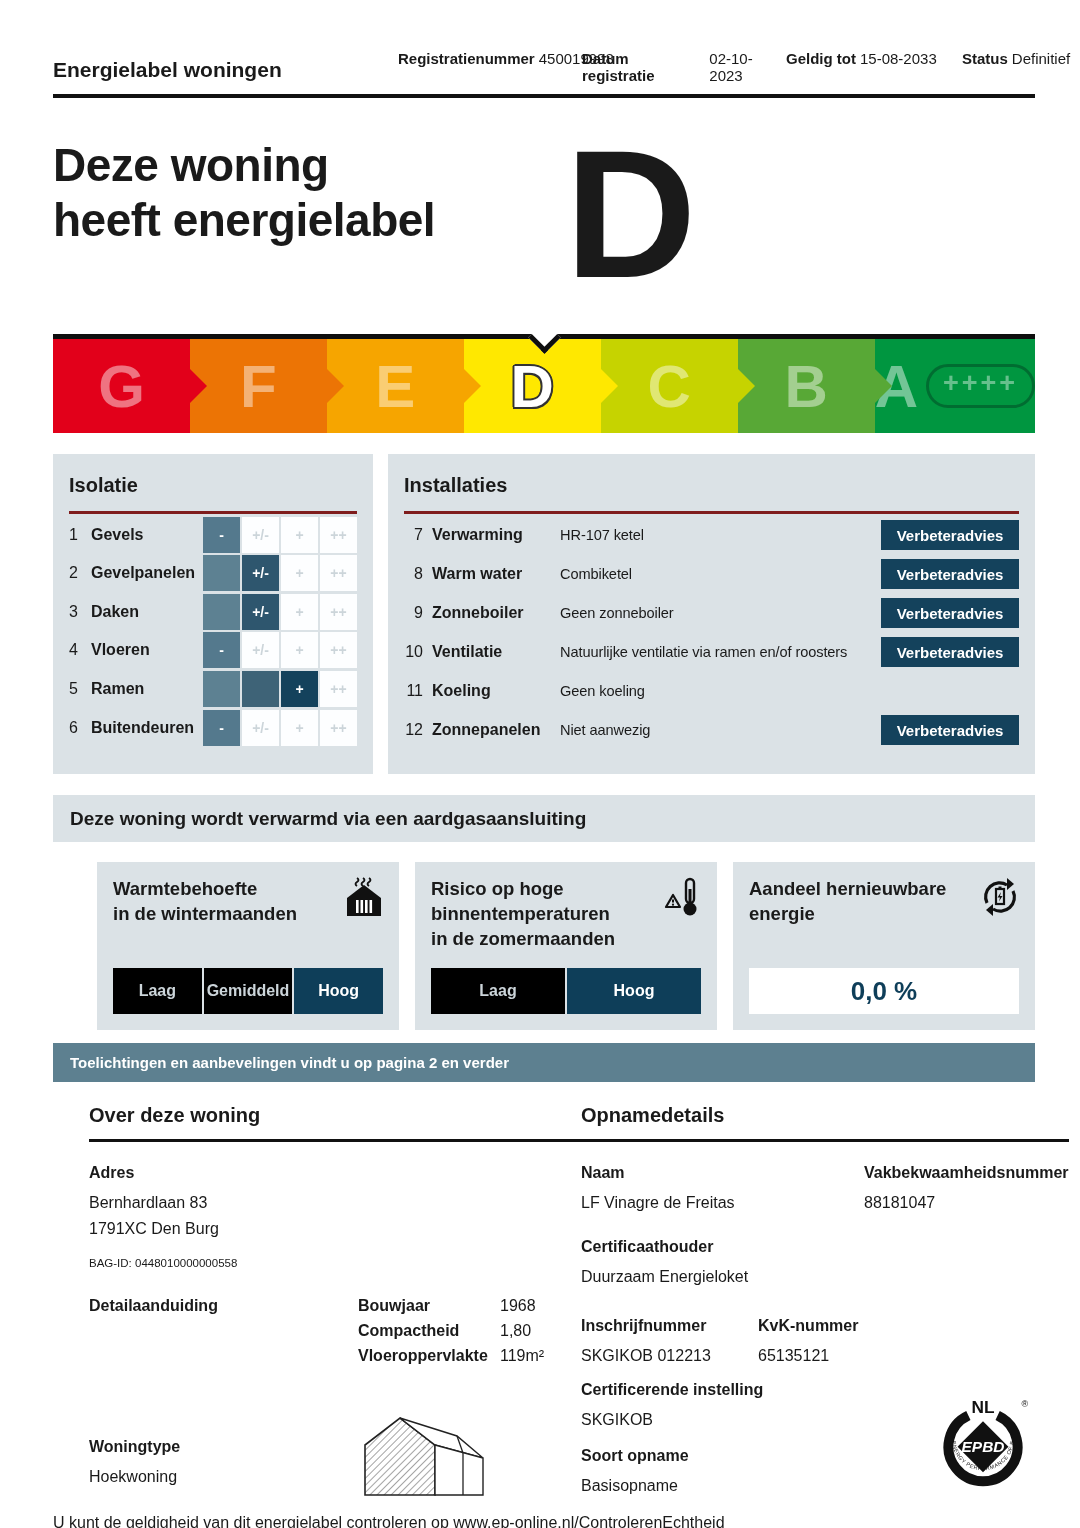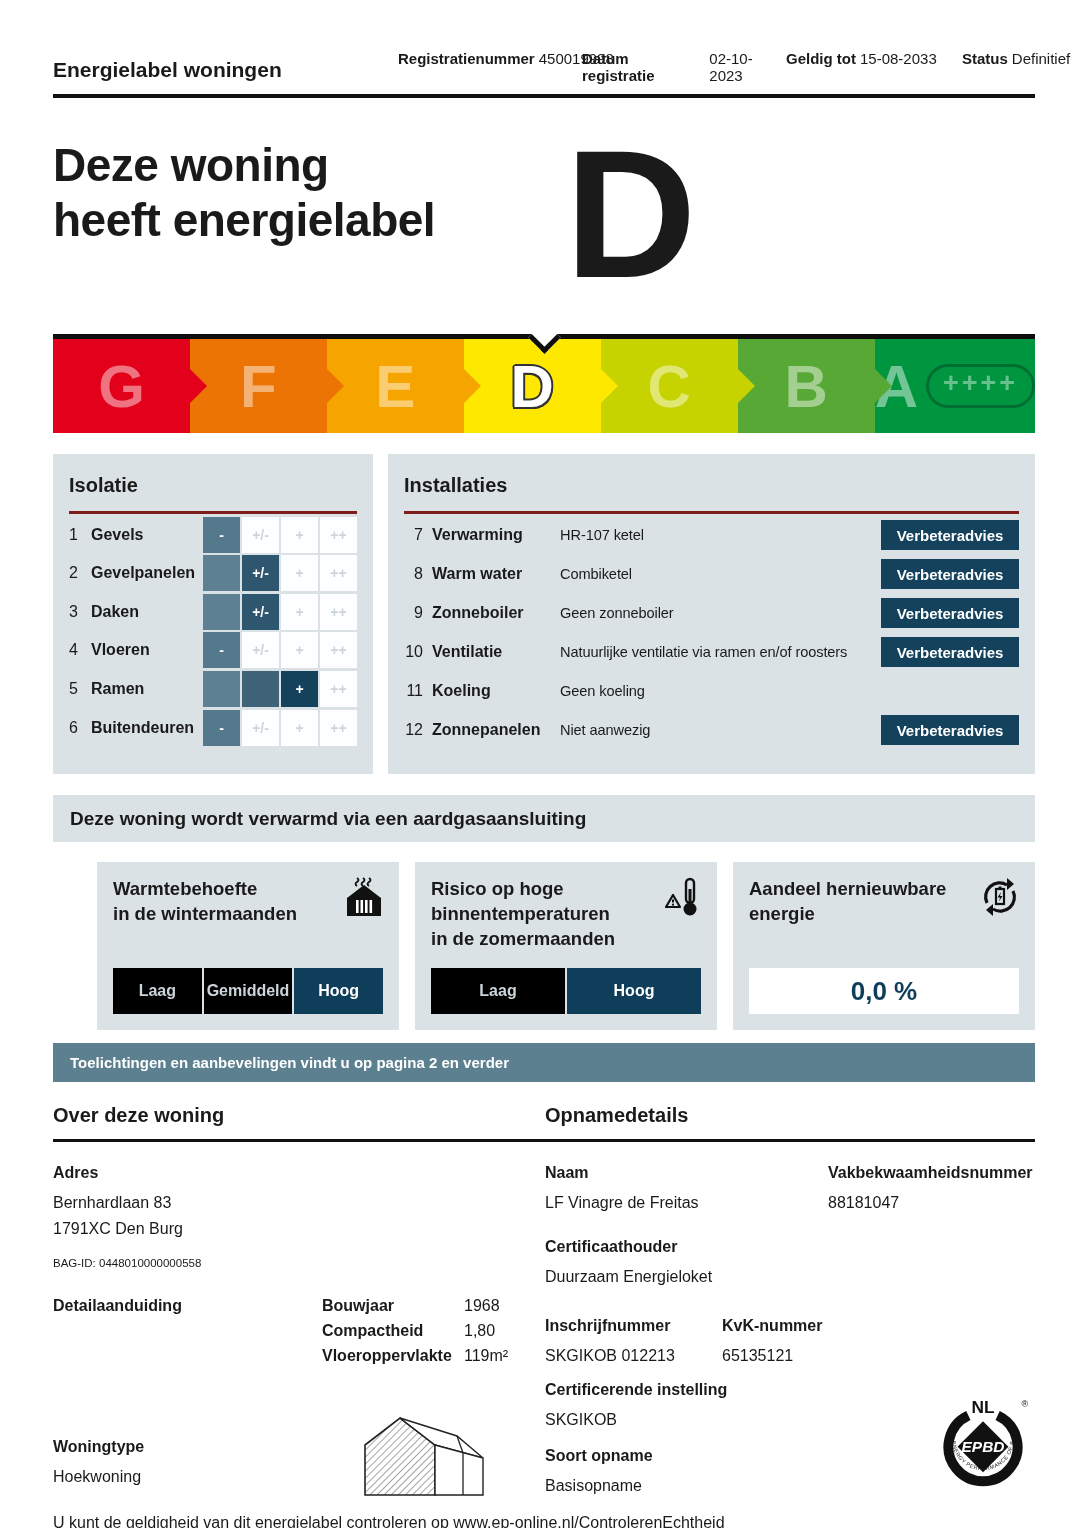--- a/index.html
+++ b/index.html
@@ -77,21 +77,21 @@
   .seg-opt.on { background:#0e3e59; color:#fff; }
   .card .value-box { position:absolute; left:16px; right:16px; bottom:16px; height:46px; background:#fff;
     display:flex; align-items:center; justify-content:center; color:#0e3e59; font-size:26px; font-weight:bold; }
 
   
   .note-banner { margin-top:13px; background:#5d8090; color:#fff; height:39px; display:flex;
     align-items:center; padding:0 17px; font-size:15px; font-weight:bold; }
 
   
   .bottom { position:relative; margin-top:16px; height:404px; display:flex; }
-  .col-left { width:492px; flex:none; }
+  .col-left { width:492px; flex:none;margin-left:36px; }
   .col-right { flex:1; }
   .bottom h2 { font-size:20px; font-weight:bold; padding:6px 0 12px; border-bottom:3px solid #111; }
   .fld { margin-top:22px; }
   .fld .f-label { font-weight:bold; font-size:16px; margin-bottom:8px; }
   .fld .f-value { font-size:16px; line-height:1.65; }
   .bag { margin-top:14px; font-size:11.5px; }
   .detail-row { display:flex; margin-top:28px; }
   .detail-row .f-label { width:269px; flex:none; }
   .spec-table .spec-row { display:flex; margin-bottom:7px; }
   .spec-table .s-label { font-weight:bold; font-size:16px; width:142px; }

